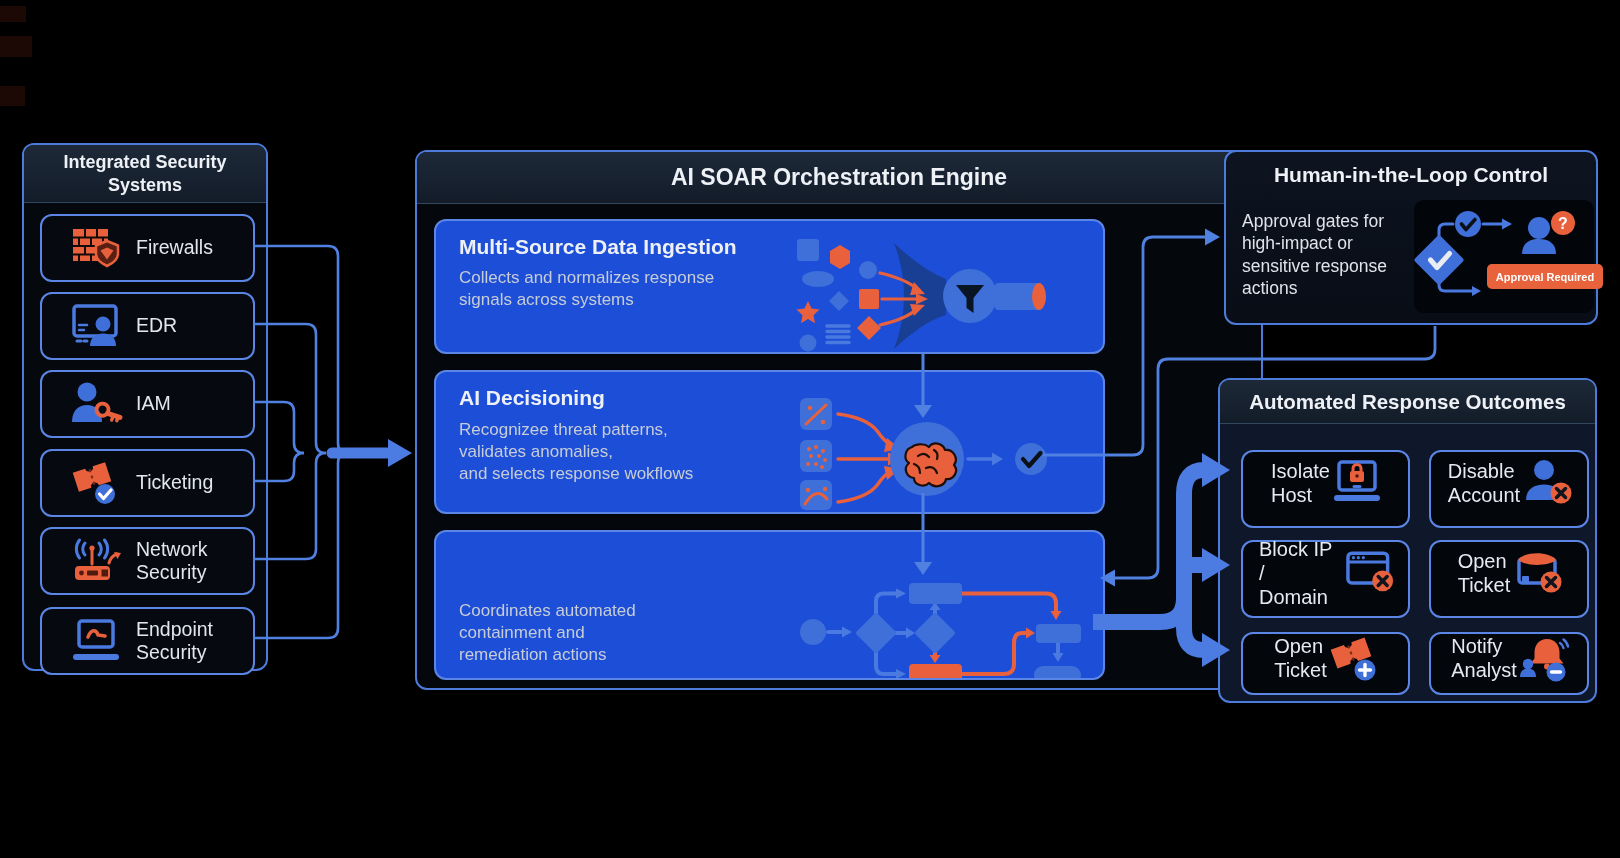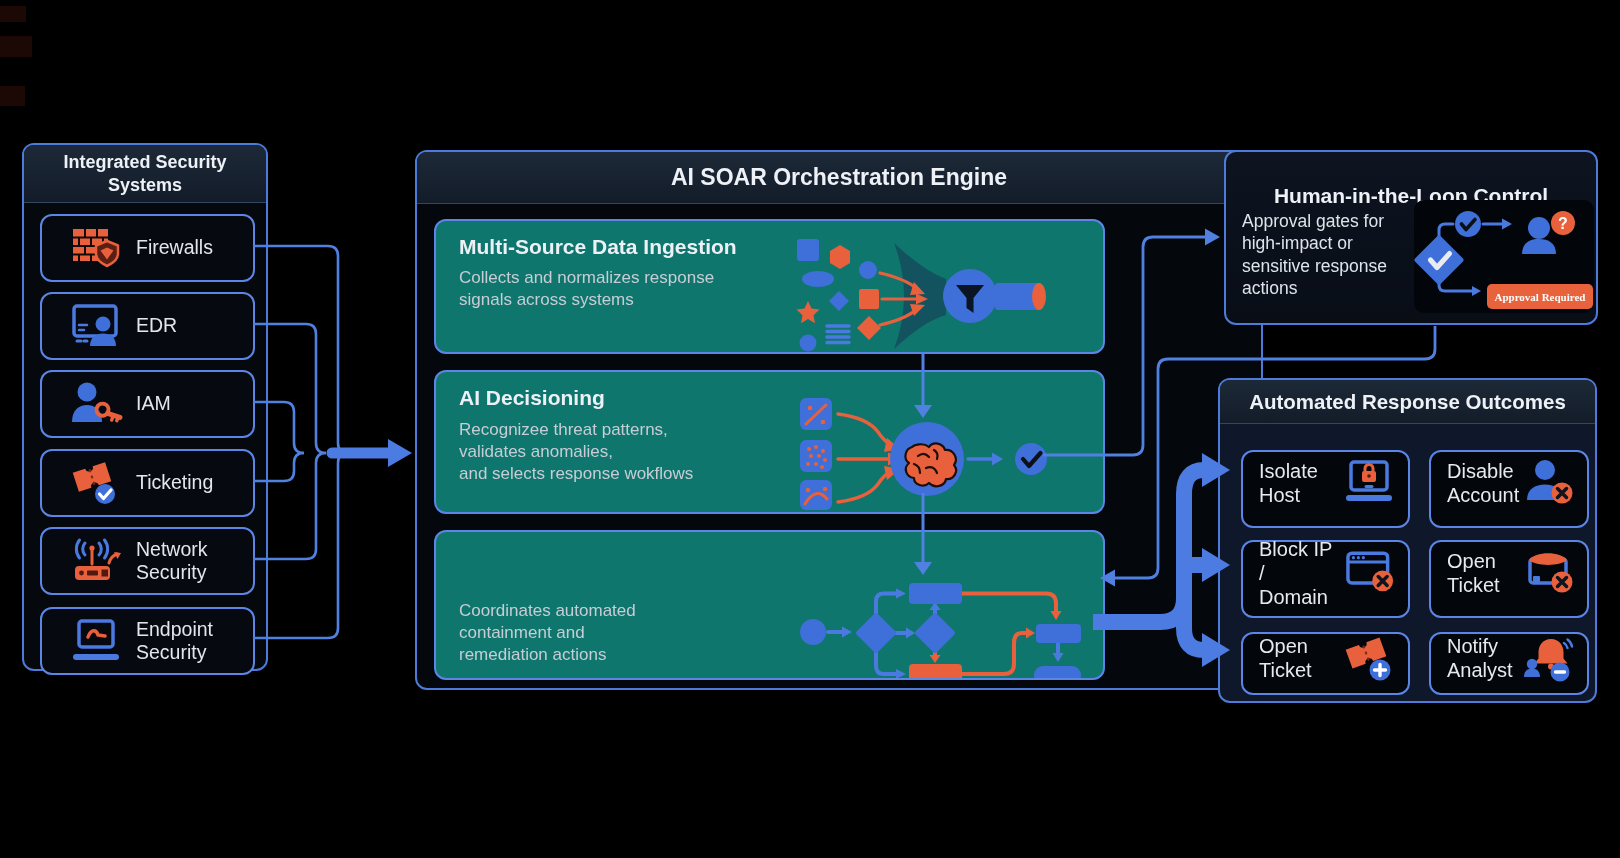--- a/index.html
+++ b/index.html
@@ -12,38 +12,38 @@
            border-bottom:1.5px solid #33465f; border-radius:9px 9px 0 0;
            display:flex; align-items:center; justify-content:center;
            color:#eef1f6; font-weight:700; text-align:center; white-space:pre-line; }
 
   .sys-item { position:absolute; left:16px; width:215px; height:68px;
               border:2px solid #5b86e6; border-radius:12px; background:#060a10;
               display:flex; align-items:center; gap:12px; padding-left:26px; }
   .sys-item .lbl { color:#e3e7ed; font-size:19.5px; line-height:1.2; white-space:pre-line; }
 
   .stagebox { position:absolute; left:17px; width:671px; border:2px solid #5b86e6;
-              border-radius:12px; background:#0f766e; }
+              border-radius:12px; background:#1d4ed8; }
   .stagebox .stitle { position:absolute; left:23px; top:13px; color:#edf1f6;
                       font-size:21px; font-weight:700; line-height:1.22; white-space:pre-line; }
   .stagebox .sdesc  { position:absolute; left:23px; color:#c7cdd6; font-size:17px;
                       line-height:1.3; white-space:pre-line; }
 
   .card { position:absolute; border:2px solid #5b86e6; border-radius:12px; background:#03060b;
-          display:flex; align-items:center; justify-content:space-between;
+          display:flex; align-items:center; justify-content:center;
           padding:0 12px 12px 16px; }
   .card .lbl { color:#e6eaf0; font-size:20px; line-height:1.2; white-space:pre-line; }
 
   .hitl-desc { position:absolute; left:16px; top:58px; width:175px; color:#dfe3ea;
                font-size:17.5px; line-height:1.28; white-space:pre-line; }
   .hitl-iconbox { position:absolute; left:188px; top:48px; width:180px; height:113px;
                   background:#020509; border-radius:10px; }
-  .approval-badge { position:absolute; left:73px; top:84px; width:106px; height:25px;
+  .approval-badge { position:absolute; left:73px; top:64px; width:116px; height:25px;
                     background:#e8623c; border-radius:5px; color:#fff; font-size:11px;
-                    font-weight:700; display:flex; align-items:center; justify-content:center;font-family:Liberation Serif, serif; }
+                    font-weight:700; display:flex; align-items:center; justify-content:center; }
 
   svg { display:block; }
   .overlay { position:absolute; left:0; top:0; z-index:60; pointer-events:none; }
 </style>
 </head>
 <body>
 
 <div class="stage-root">
 
   <div style="position:absolute;left:0;top:6px;width:26px;height:16px;background:#1c0906;"></div>
@@ -258,21 +258,21 @@
         <path d="M169 83 L187 101 L169 119 L151 101 Z" fill="#3f6fd8" stroke="#3f6fd8" stroke-width="4" stroke-linejoin="round"></path>
         <rect x="143" y="51" width="53" height="21" rx="4" fill="#3f6fd8"></rect>
         <rect x="143" y="132" width="53" height="20" rx="4" fill="#e8613c"></rect>
         <rect x="270" y="92" width="45" height="19" rx="4" fill="#3f6fd8"></rect>
         <rect x="268" y="134" width="47" height="18" rx="9" fill="#3f6fd8"></rect>
       </svg>
     </div>
   </div>
 
   <div class="panel" style="left:1224px; top:150px; width:374px; height:175px; background:linear-gradient(180deg,#0d1420,#080d16);">
-    <div style="position:absolute; left:0; right:0; top:11px; text-align:center; color:#eef1f6; font-size:21px; font-weight:700;margin-top:21px;">Human-in-the-Loop Control</div>
+    <div style="position:absolute; left:0; right:0; top:11px; text-align:center; color:#eef1f6; font-size:21px; font-weight:700;">Human-in-the-Loop Control</div>
     <div class="hitl-desc">Approval gates for
 high-impact or
 sensitive response
 actions</div>
     <div class="hitl-iconbox">
       <svg width="180" height="113" viewBox="0 0 180 113">
         <g fill="none" stroke="#4a7ae0" stroke-width="3" stroke-linecap="round">
           <path d="M25 42 V30 Q25 24 31 24 H39"></path>
           <path d="M69 24 H88"></path>
           <path d="M25 78 V85 Q25 91 31 91 H58"></path>

